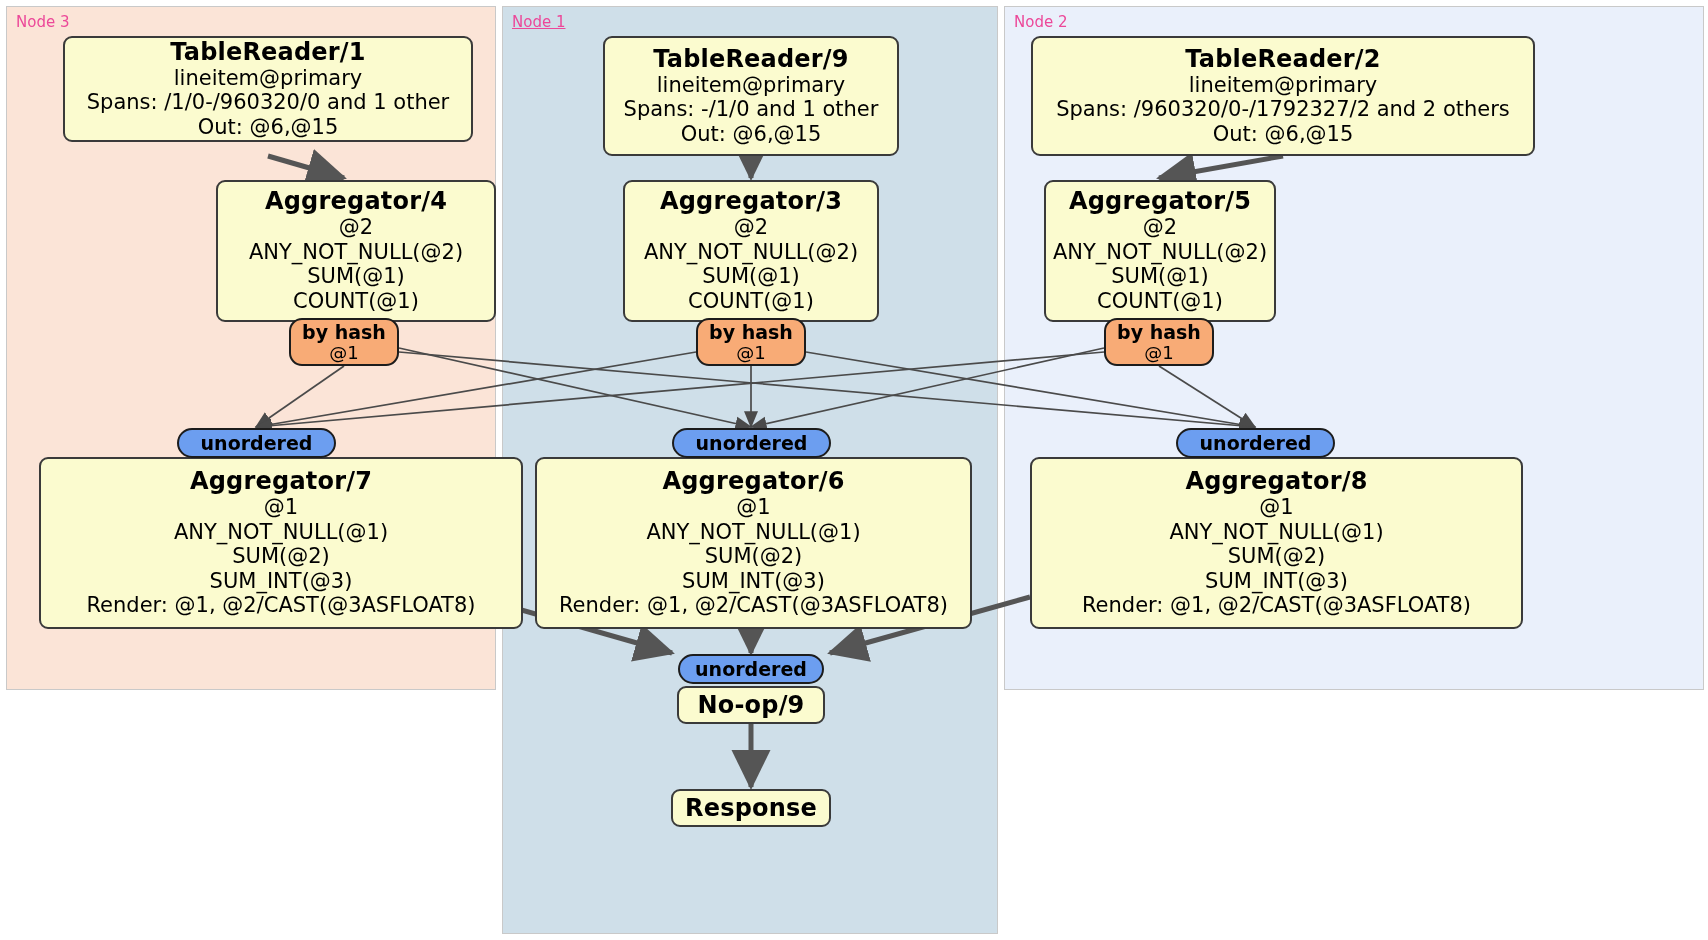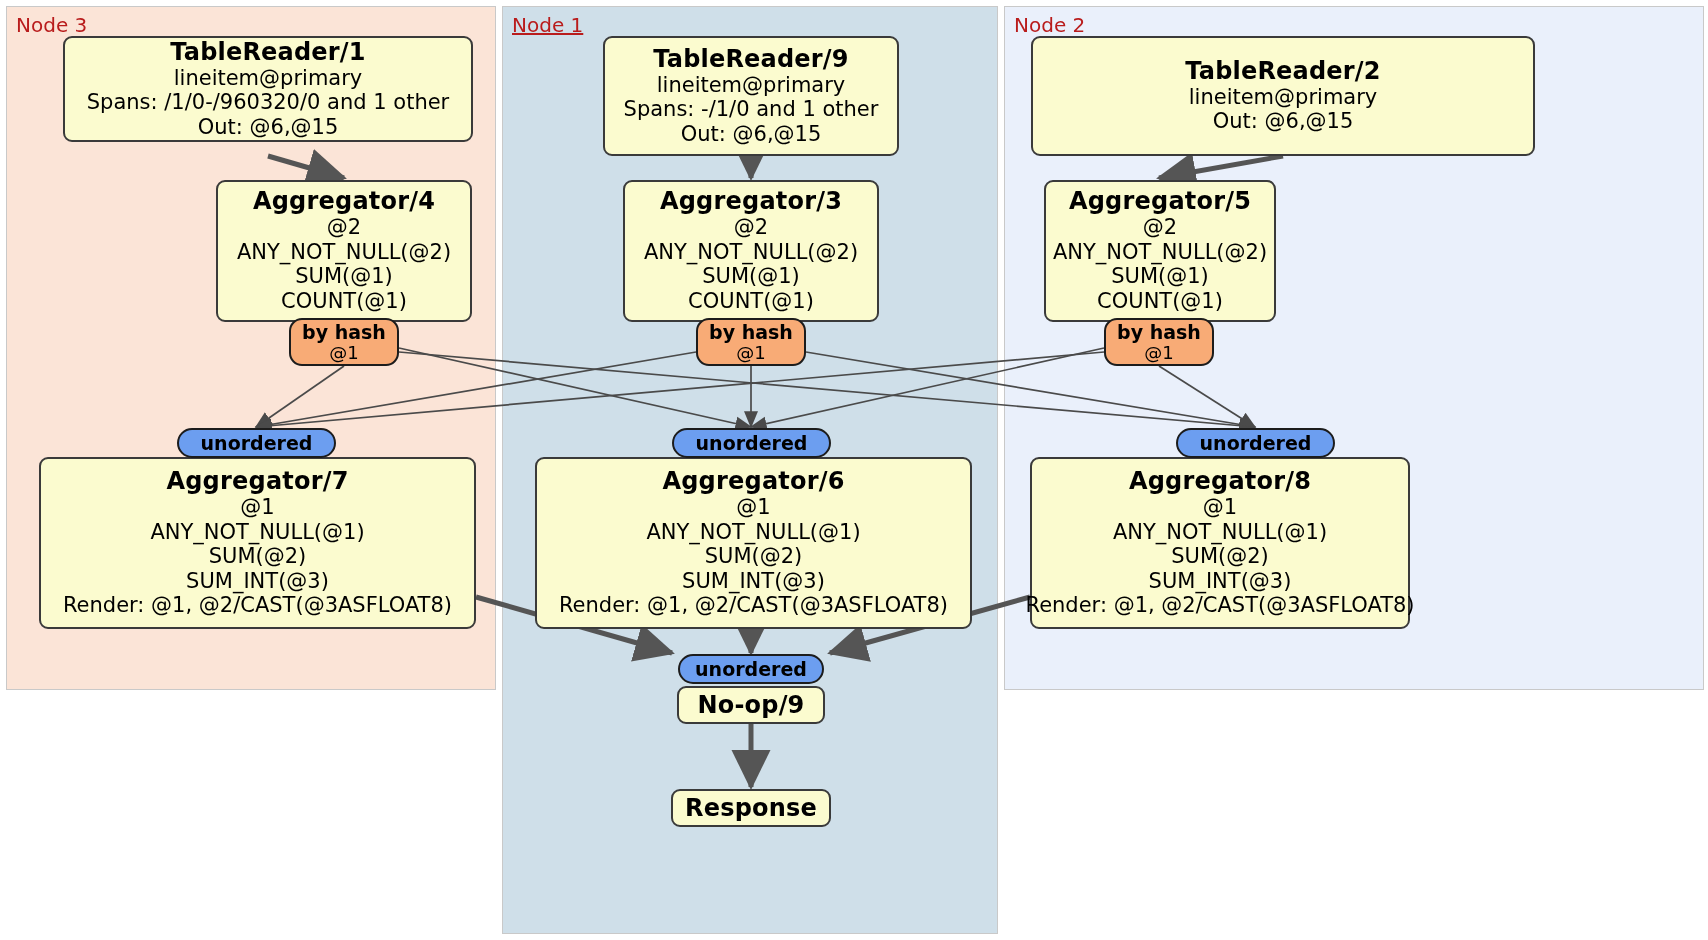--- a/index.html
+++ b/index.html
@@ -5,21 +5,21 @@
   html,body{margin:0;padding:0;background:#ffffff;}
   body{
     font-family:"DejaVu Sans","Liberation Sans",sans-serif;
     width:1708px;height:940px;overflow:hidden;
   }
   #stage{position:relative;width:1708px;height:940px;}
   #wires{position:absolute;left:0;top:0;width:1708px;height:940px;}
 
   .node-panel{position:absolute;border:1px solid #c9c9c9;box-sizing:border-box;}
   .node-label{
-    position:absolute;font-size:20px;color:#b91c1c;
+    position:absolute;font-size:15px;color:#ec4899;
     font-family:"DejaVu Sans","Liberation Sans",sans-serif;
     white-space:nowrap;
   }
 
   .box{
     position:absolute;box-sizing:border-box;
     background:#fbfbcf;border:2px solid #3a3a3a;border-radius:9px;
     display:flex;flex-direction:column;align-items:center;justify-content:center;
     text-align:center;color:#000;
   }
@@ -89,60 +89,61 @@
       </div>
       <div class="box" style="left: 603px; top: 36px; width: 296px; height: 120px;">
         <div class="ttl">TableReader/9</div>
         <div class="ln">lineitem@primary</div>
         <div class="ln">Spans: -/1/0 and 1 other</div>
         <div class="ln">Out: @6,@15</div>
       </div>
       <div class="box" style="left: 1031px; top: 36px; width: 504px; height: 120px;">
         <div class="ttl">TableReader/2</div>
         <div class="ln">lineitem@primary</div>
+        <div class="ln">Spans: /960320/0-/1792327/2 and 2 others</div>
         <div class="ln">Out: @6,@15</div>
       </div>
-      <div class="box" style="left: 216px; top: 180px; width: 256px; height: 142px;">
+      <div class="box" style="left: 216px; top: 180px; width: 280px; height: 142px;">
         <div class="ttl">Aggregator/4</div>
         <div class="ln">@2</div>
         <div class="ln">ANY_NOT_NULL(@2)</div>
         <div class="ln">SUM(@1)</div>
         <div class="ln">COUNT(@1)</div>
       </div>
       <div class="box" style="left: 623px; top: 180px; width: 256px; height: 142px;">
         <div class="ttl">Aggregator/3</div>
         <div class="ln">@2</div>
         <div class="ln">ANY_NOT_NULL(@2)</div>
         <div class="ln">SUM(@1)</div>
         <div class="ln">COUNT(@1)</div>
       </div>
       <div class="box" style="left: 1031px; top: 180px; width: 232px; height: 142px; margin-left: 13px;">
         <div class="ttl">Aggregator/5</div>
         <div class="ln">@2</div>
         <div class="ln">ANY_NOT_NULL(@2)</div>
         <div class="ln">SUM(@1)</div>
         <div class="ln">COUNT(@1)</div>
       </div>
-      <div class="box" style="left: 39px; top: 457px; width: 437px; height: 172px;">
+      <div class="box" style="left: 39px; top: 457px; width: 484px; height: 172px;">
         <div class="ttl">Aggregator/7</div>
         <div class="ln">@1</div>
         <div class="ln">ANY_NOT_NULL(@1)</div>
         <div class="ln">SUM(@2)</div>
         <div class="ln">SUM_INT(@3)</div>
         <div class="ln">Render: @1, @2/CAST(@3ASFLOAT8)</div>
       </div>
       <div class="box" style="left: 535px; top: 457px; width: 437px; height: 172px;">
         <div class="ttl">Aggregator/6</div>
         <div class="ln">@1</div>
         <div class="ln">ANY_NOT_NULL(@1)</div>
         <div class="ln">SUM(@2)</div>
         <div class="ln">SUM_INT(@3)</div>
         <div class="ln">Render: @1, @2/CAST(@3ASFLOAT8)</div>
       </div>
-      <div class="box" style="left: 1030px; top: 457px; width: 380px; height: 172px;">
+      <div class="box" style="left: 1030px; top: 457px; width: 493px; height: 172px;">
         <div class="ttl">Aggregator/8</div>
         <div class="ln">@1</div>
         <div class="ln">ANY_NOT_NULL(@1)</div>
         <div class="ln">SUM(@2)</div>
         <div class="ln">SUM_INT(@3)</div>
         <div class="ln">Render: @1, @2/CAST(@3ASFLOAT8)</div>
       </div>
       <div class="box" style="left: 677px; top: 686px; width: 148px; height: 38px;">
         <div class="ttl">No-op/9</div>
       </div>

